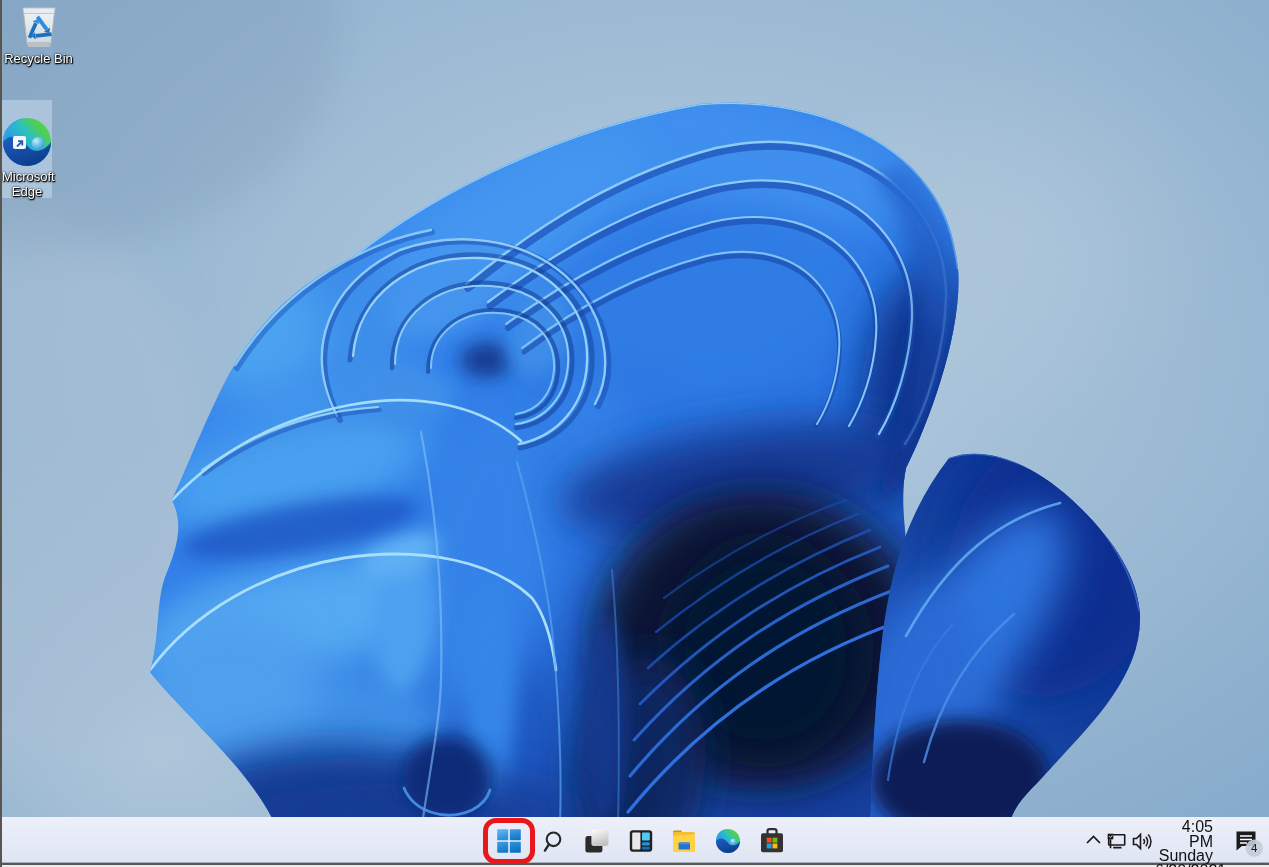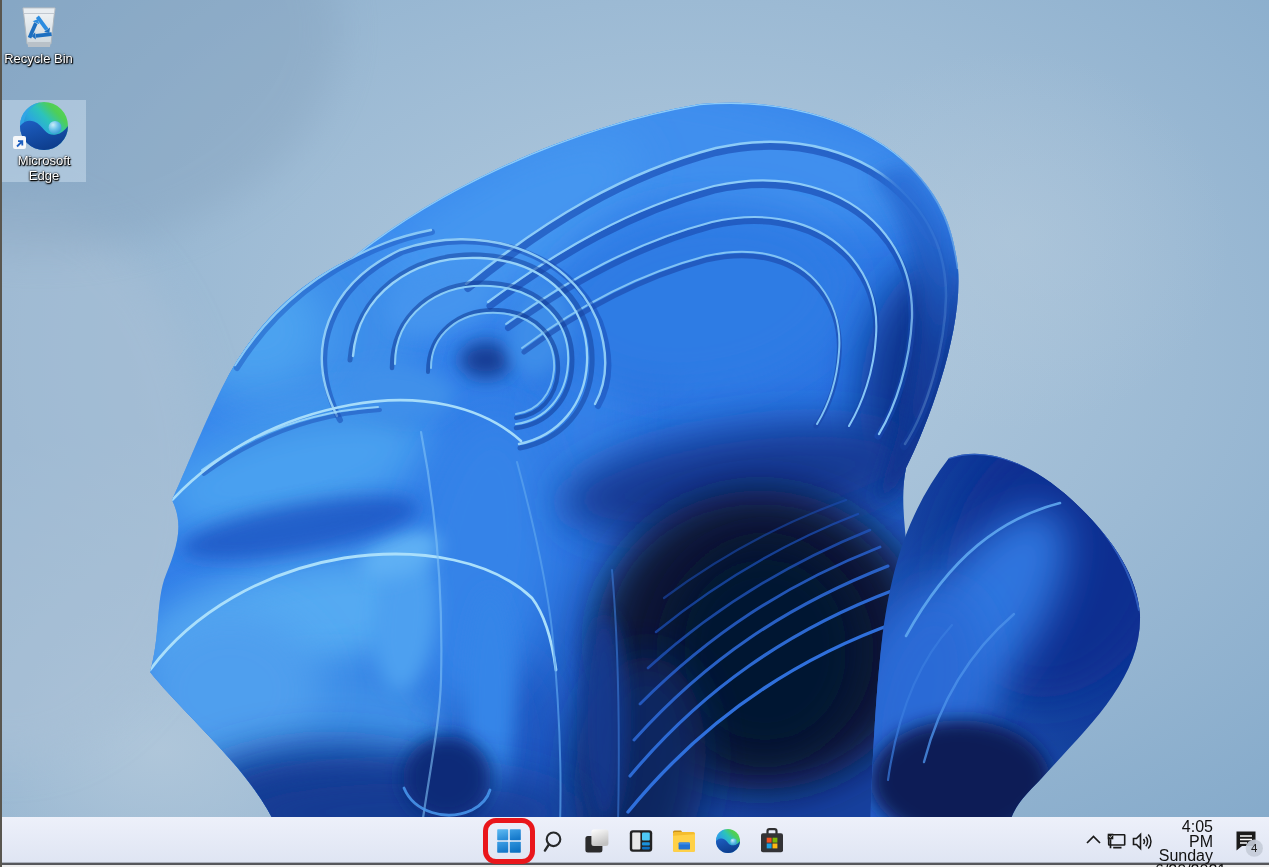--- a/index.html
+++ b/index.html
@@ -174,21 +174,21 @@
         <polygon points="19.4,19.3 17.6,14.3 12.6,16.3" fill="#2b8ce0"></polygon>
       <polygon points="15.9,12.9 25.3,25.7 28.4,23.5 18.9,10.6" fill="#2b8ce0"></polygon>
         <polygon points="24.0,27.0 29.3,28.0 30.0,22.6" fill="#1d6fc0"></polygon>
       <polygon points="31.4,27.2 15.5,28.9 16.0,32.7 31.8,30.9" fill="#1d6fc0"></polygon>
         <polygon points="15.1,27.2 11.6,31.3 15.9,34.5" fill="#1d6fc0"></polygon>
     </g>
   </svg>
   <div style="margin-top:3px;">Recycle Bin</div>
 </div>
 
-<div class="dicon" style="left:2px;top:100px;width:84px;padding-top:2px;background:rgba(218,234,248,0.42);height:80px;">
+<div class="dicon" style="left:2px;top:100px;width:50px;padding-top:18px;background:rgba(218,234,248,0.42);height:80px;">
   <svg width="48" height="48" viewBox="0 0 48 48" style="display:block;margin:0 auto;">
     <defs>
       <linearGradient id="eg1" x1="0.15" y1="0.75" x2="0.85" y2="0.1">
         <stop offset="0" stop-color="#1f7fd0"></stop>
           <stop offset="0.35" stop-color="#2ba9dc"></stop>
           <stop offset="0.6" stop-color="#2cc3bb"></stop>
           <stop offset="0.85" stop-color="#4fce56"></stop>
           <stop offset="1" stop-color="#56d353"></stop>
       </linearGradient>
       <linearGradient id="eg2" x1="0.25" y1="0" x2="0.75" y2="1">

